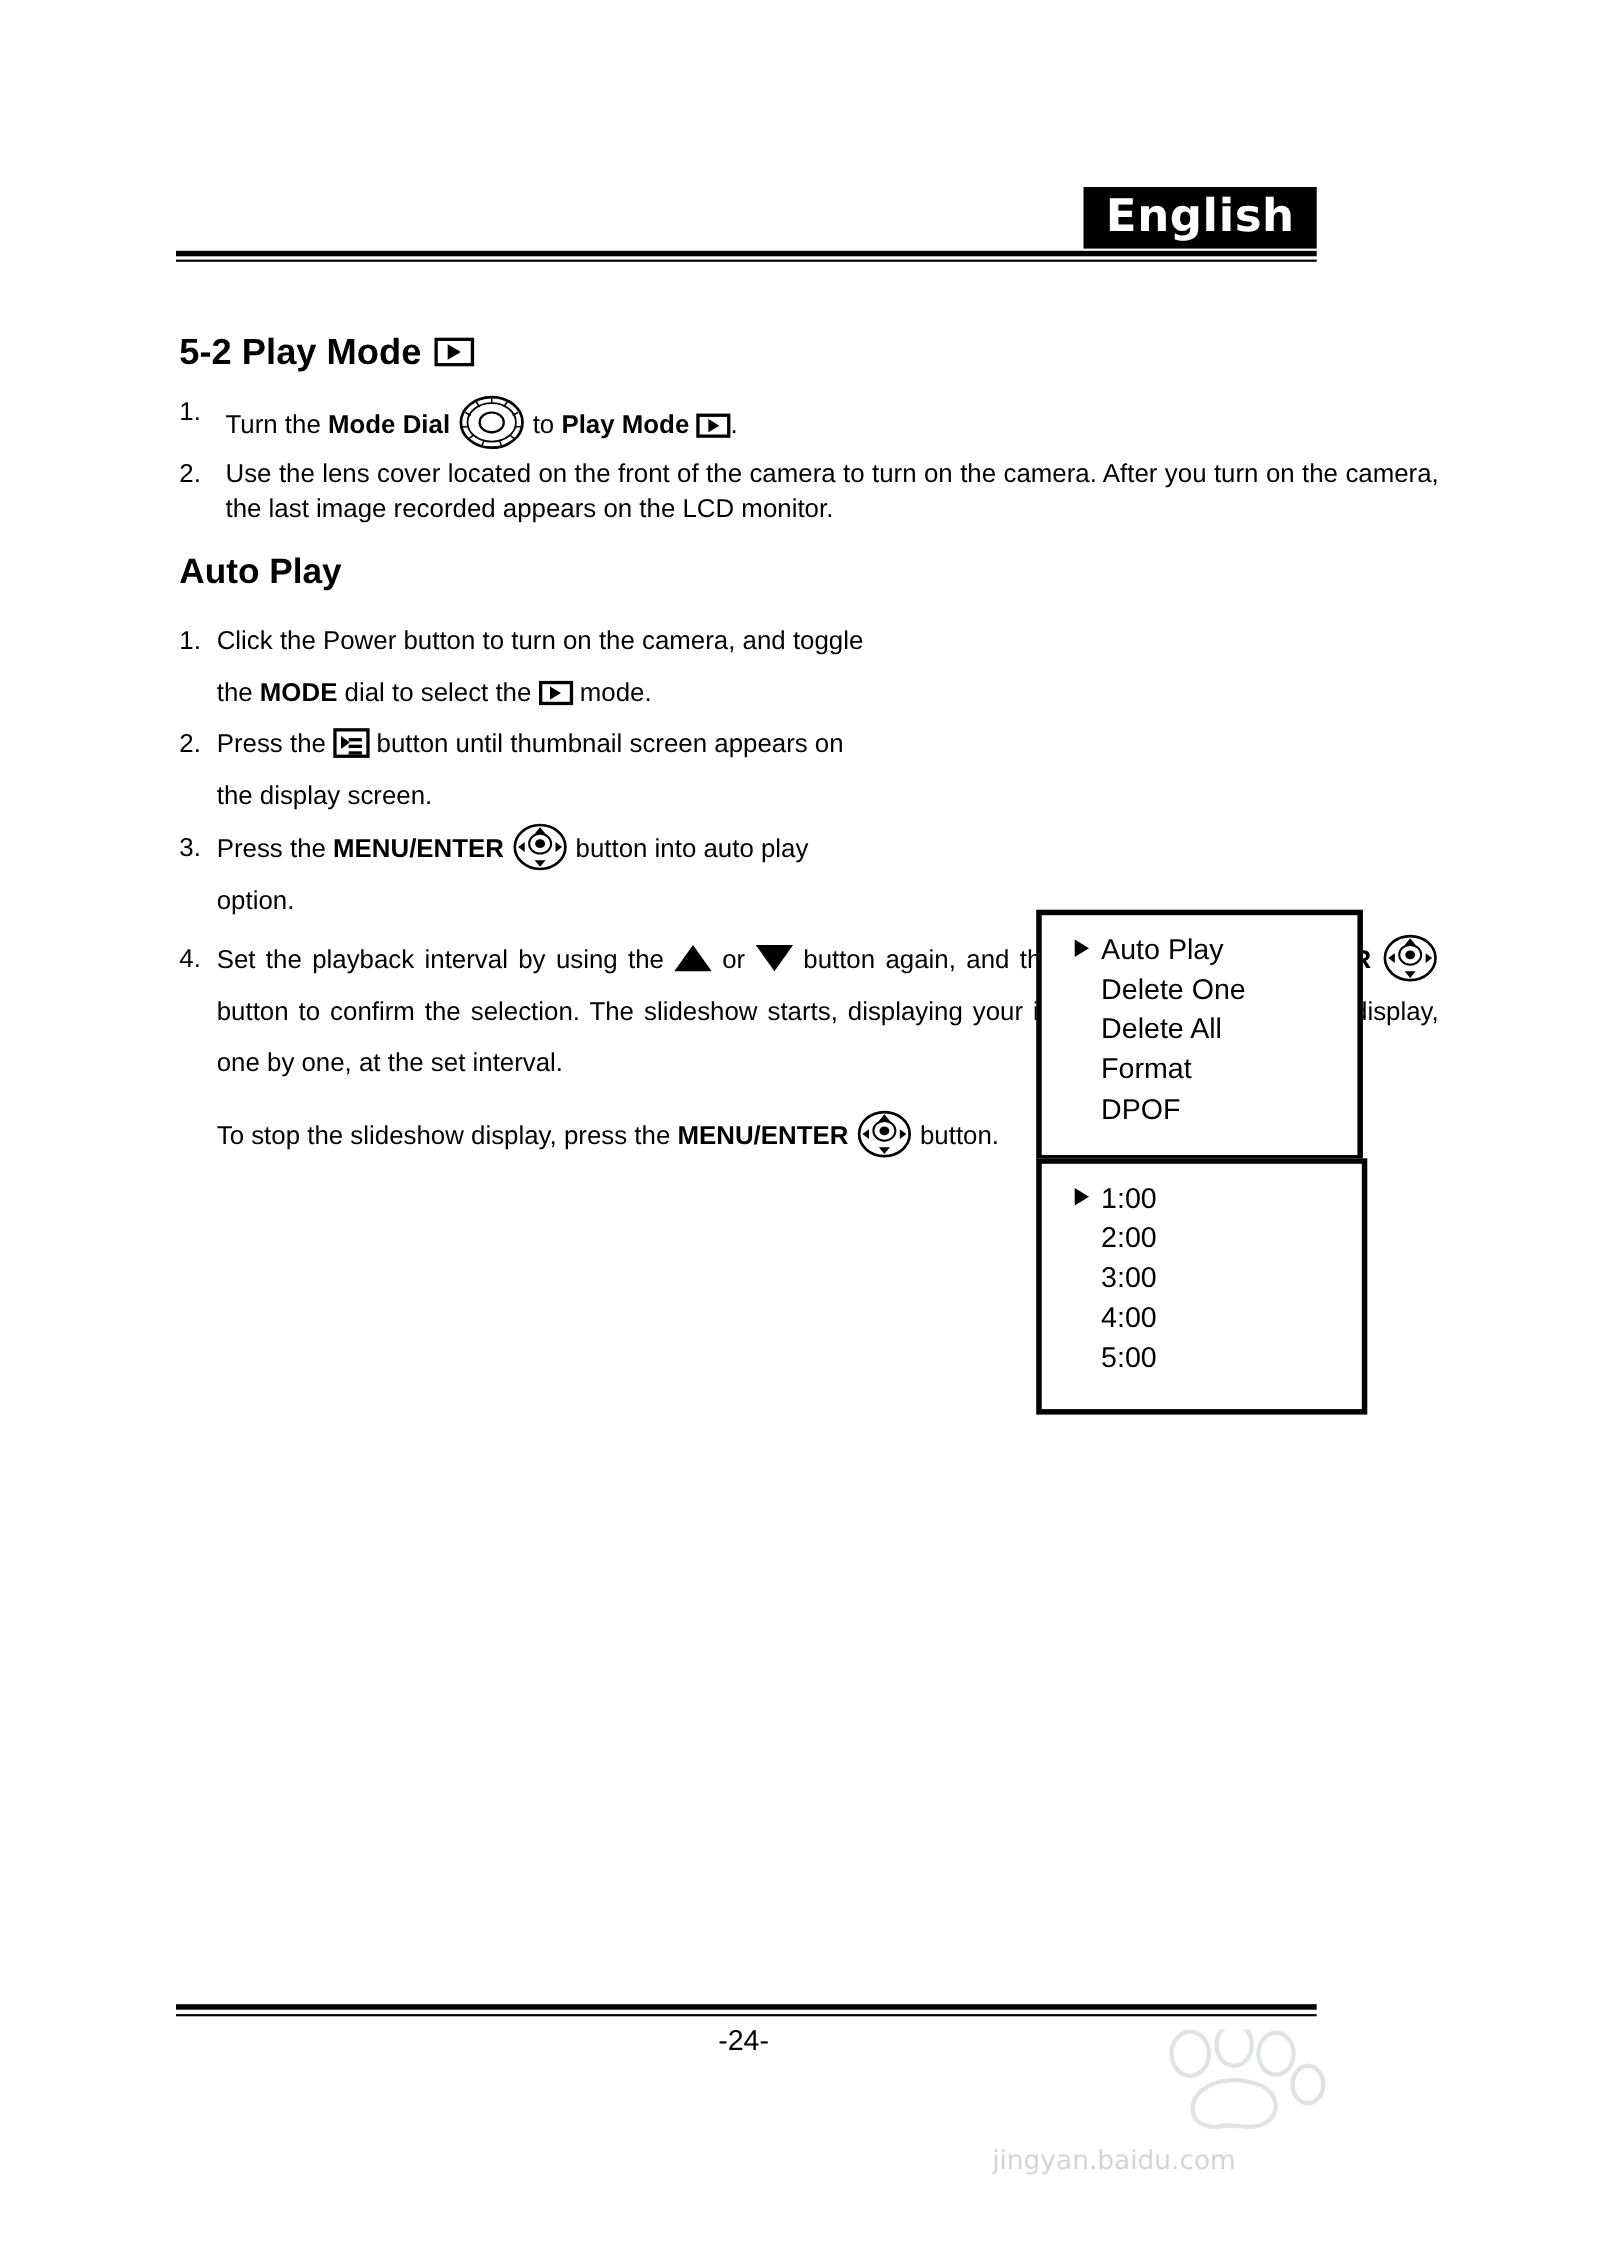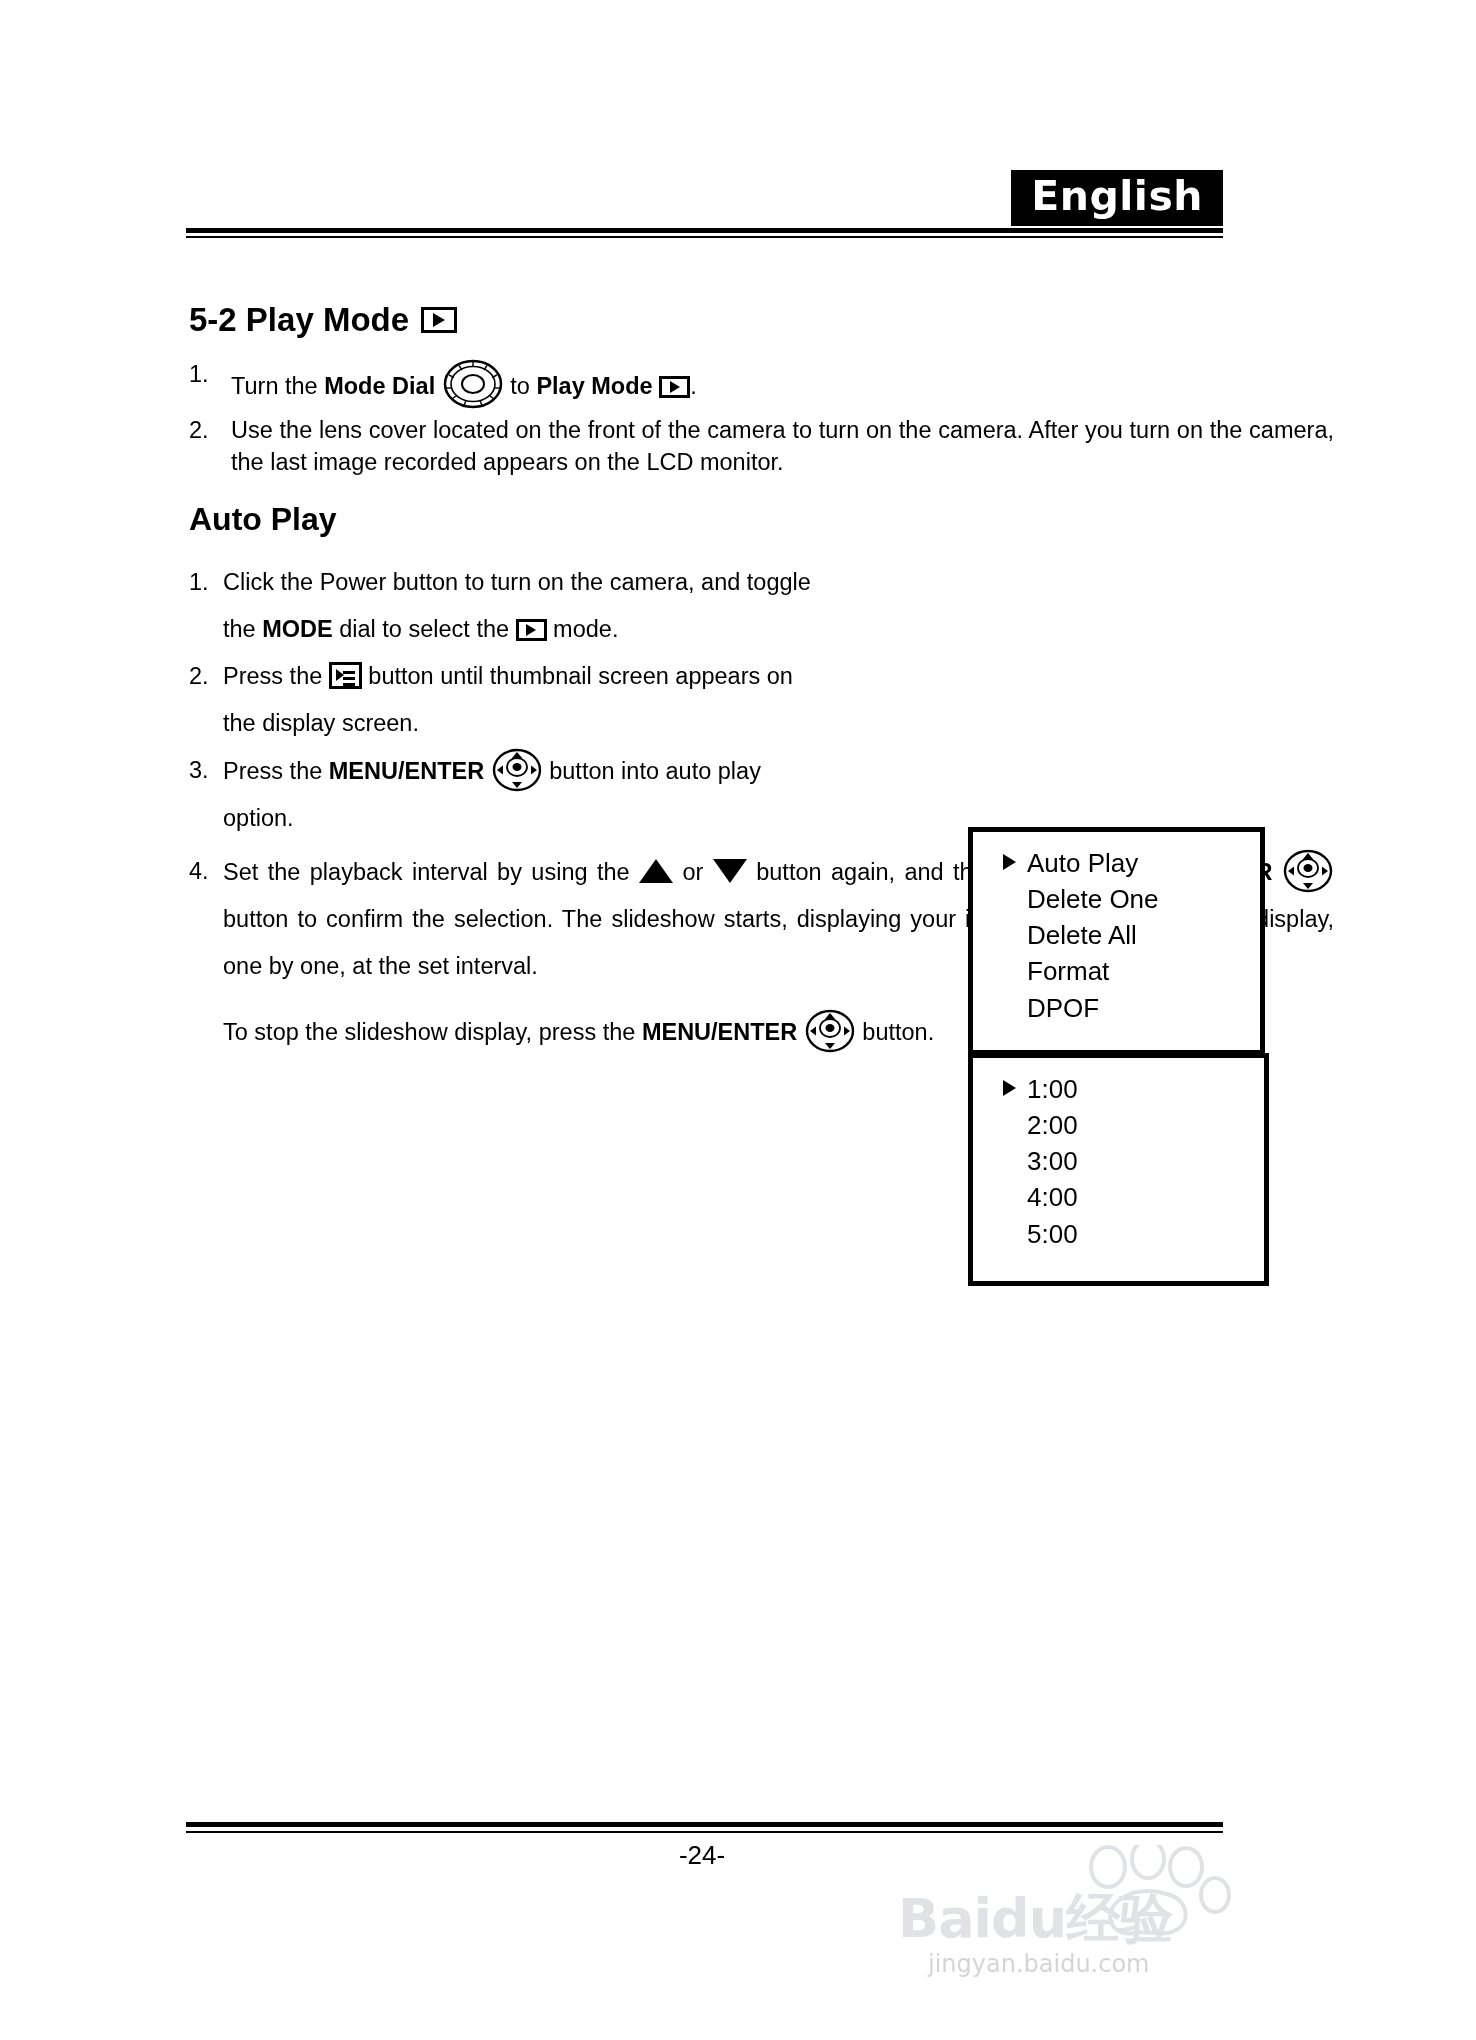--- a/index.html
+++ b/index.html
@@ -13,21 +13,20 @@
     position: relative;
     font-family: "Liberation Sans", sans-serif;
     color: #000000;
     overflow: hidden;
   }
   .page {
     position: absolute;
     left: 0; top: 0;
     width: 1352px;
     height: 2040px;
-    margin-left: 26px;
   }
 
   
   .header-tag {
     position: absolute;
     right: 155px;
     top: 170px;
     background: #000000;
     color: #ffffff;
     font-size: 41px;
@@ -483,17 +482,16 @@
   <div class="watermark">
     <svg class="wm-paw" viewBox="0 0 150 95">
       <g fill="none" stroke="#9aa3ad" stroke-width="4">
         <ellipse cx="26" cy="22" rx="17" ry="20"></ellipse>
         <ellipse cx="66" cy="14" rx="16" ry="19"></ellipse>
         <ellipse cx="104" cy="22" rx="16" ry="19"></ellipse>
         <ellipse cx="133" cy="50" rx="14" ry="17"></ellipse>
         <path d="M36 56 C 20 70, 30 92, 52 88 C 66 85, 80 92, 92 86 C 110 78, 106 56, 88 50 C 70 44, 50 44, 36 56 Z"></path>
       </g>
     </svg>
-    <div class="wm-text">Baidu经验</div>
     <div class="wm-sub">jingyan.baidu.com</div>
   </div>
 
 </div>
 
 </body></html>

